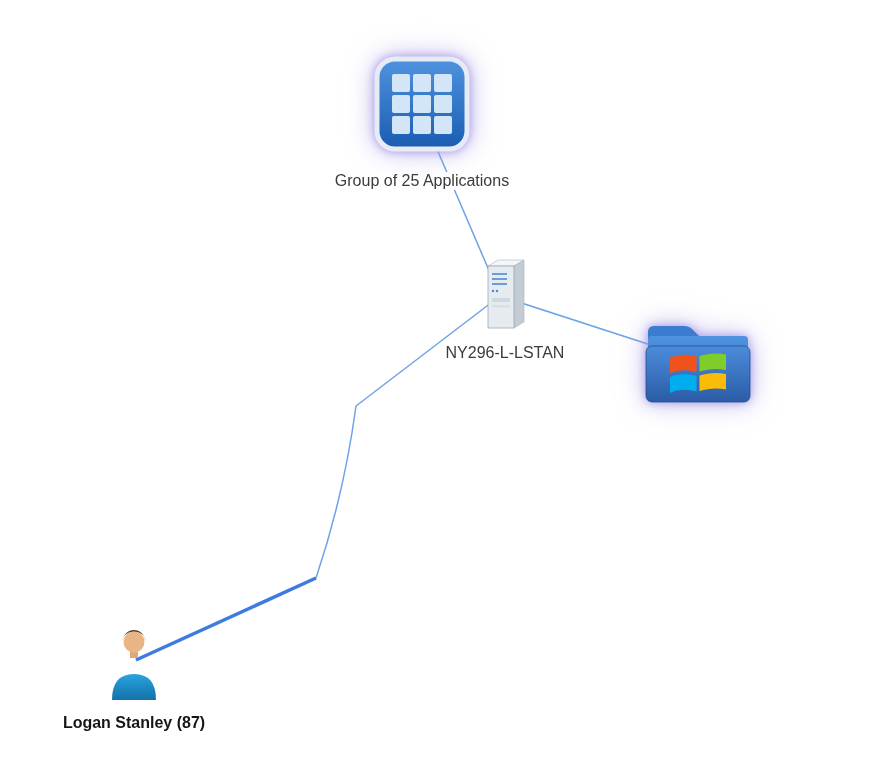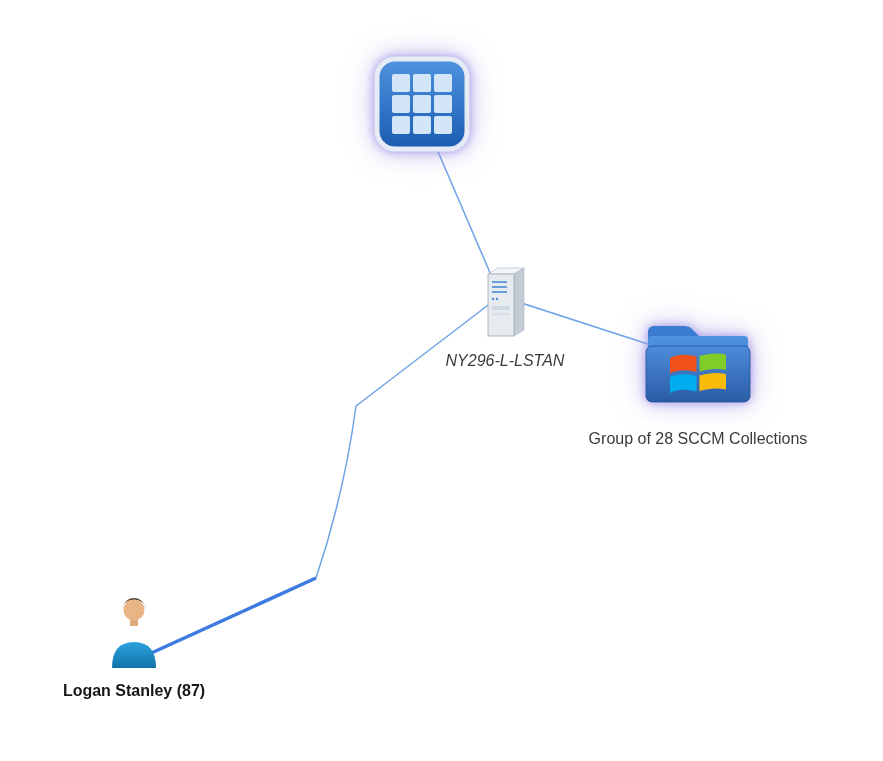--- a/index.html
+++ b/index.html
@@ -81,23 +81,24 @@
             <rect x="64" y="22" width="18" height="18" rx="2"></rect>
           <rect x="22" y="43" width="18" height="18" rx="2"></rect>
             <rect x="43" y="43" width="18" height="18" rx="2"></rect>
             <rect x="64" y="43" width="18" height="18" rx="2"></rect>
           <rect x="22" y="64" width="18" height="18" rx="2"></rect>
             <rect x="43" y="64" width="18" height="18" rx="2"></rect>
             <rect x="64" y="64" width="18" height="18" rx="2"></rect>
         </g>
       </svg>
     </div>
+    <div class="label gap16">Group of 25 Applications</div>
   </div>
 
-  <div class="node" style="left:405px; top:262px; width:200px;font-style:italic;">
+  <div class="node" style="left:405px; top:254px; width:200px;">
     <div class="icon">
       <svg width="66" height="84" viewBox="0 0 66 84">
         <polygon points="16,12 26,6 52,6 42,12" fill="#f4f7fa" stroke="#aab4bf" stroke-width="0.6"></polygon>
         <polygon points="42,12 52,6 52,68 42,74" fill="#c3ccd5" stroke="#aab4bf" stroke-width="0.6"></polygon>
         <rect x="16" y="12" width="26" height="62" fill="#e6ebf0" stroke="#9fa9b4" stroke-width="0.8"></rect>
         <line x1="20" y1="20" x2="35" y2="20" stroke="#4a8bd4" stroke-width="1.6"></line>
         <line x1="20" y1="25" x2="35" y2="25" stroke="#4a8bd4" stroke-width="1.6"></line>
         <line x1="20" y1="30" x2="35" y2="30" stroke="#4a8bd4" stroke-width="1.6"></line>
         <circle cx="21" cy="37" r="1.2" fill="#4a8bd4"></circle>
         <circle cx="25" cy="37" r="1.2" fill="#4a8bd4"></circle>
@@ -125,26 +126,25 @@
         <rect x="8" y="22" width="100" height="64" rx="4" fill="url(#gFoldBack)"></rect>
         <rect x="6" y="32" width="104" height="56" rx="6" fill="url(#gFoldFront)" stroke="#244f92" stroke-width="0.8"></rect>
         <g transform="translate(30,38)">
           <path d="M0,6 C8,2 17,2 26.5,4.5 L26.5,20 C17,17.5 8,17.5 0,21.5 Z" fill="#f1511b"></path>
           <path d="M29.5,4 C38,1.5 47,0.5 56,2.5 L56,18 C47,16 38,17 29.5,19.5 Z" fill="#80cc28"></path>
           <path d="M0,25 C8,21.5 17,21.5 26.5,24 L26.5,39.5 C17,37 8,37 0,41 Z" fill="#00adef"></path>
           <path d="M29.5,23.5 C38,21 47,20 56,22 L56,37.5 C47,35.5 38,36.5 29.5,39 Z" fill="#fbbc09"></path>
         </g>
       </svg>
     </div>
-    <div class="label gap22">Group of 28 SCCM Collections</div>
   </div>
 
 
 
-  <div class="node" style="left:34px; top:592px; width:200px;">
+  <div class="node" style="left:34px; top:624px; width:200px;">
     <div class="icon">
       <svg width="58" height="78" viewBox="0 0 58 78">
         <defs>
           <linearGradient id="gPerson" x1="0" y1="0" x2="0" y2="1">
             <stop offset="0" stop-color="#2aa3e0"></stop>
             <stop offset="1" stop-color="#1272a8"></stop>
           </linearGradient>
         </defs>
         <rect x="25" y="26" width="8" height="8" fill="#dfa878"></rect>
         <circle cx="29" cy="18" r="10.5" fill="#eab584"></circle>

